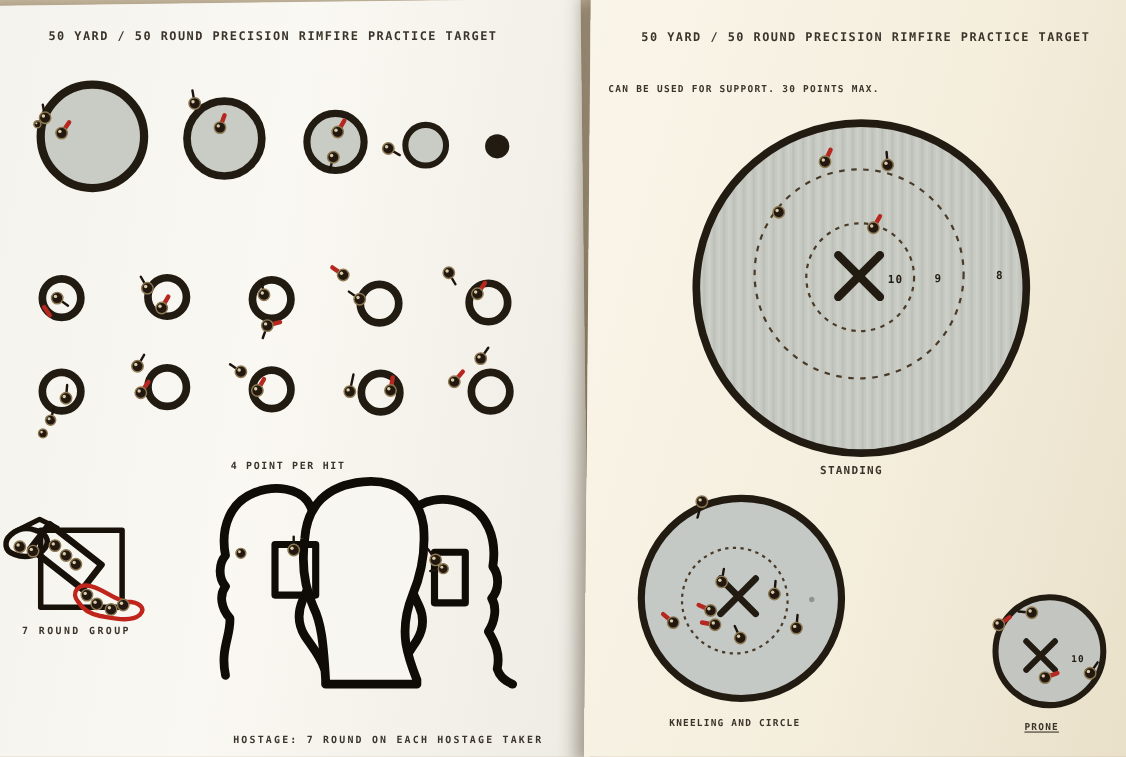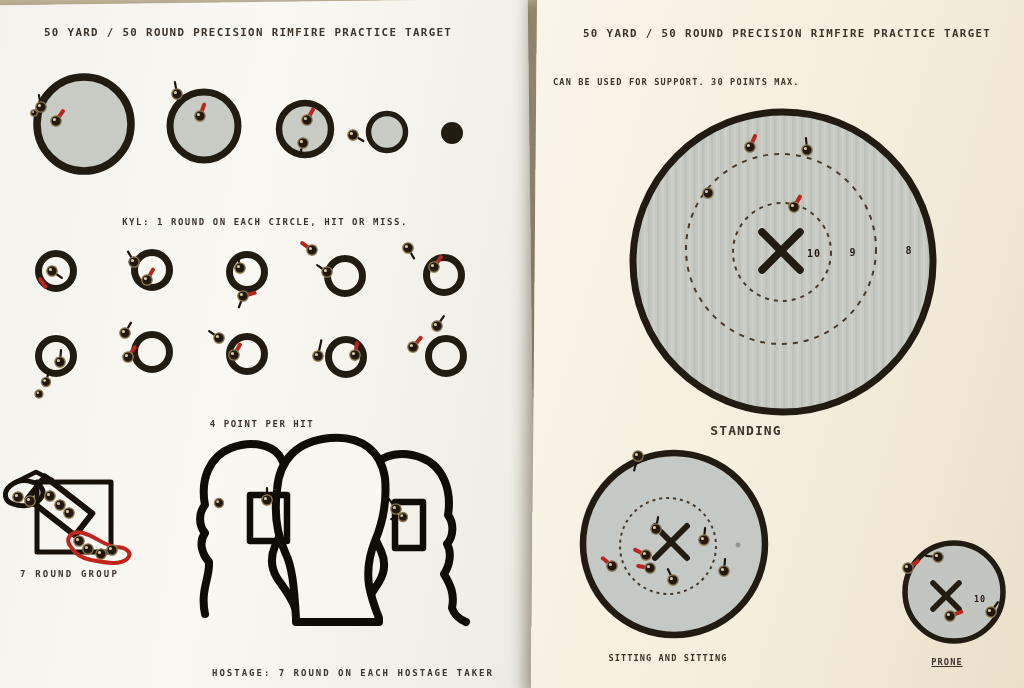--- a/index.html
+++ b/index.html
@@ -27,21 +27,21 @@
     position:absolute;z-index:3;color:#3b342b;font-weight:bold;white-space:pre;text-align:right;
   }
   .center{text-align:center;}
   #l-title{left:44px;top:26px;font-size:10.8px;letter-spacing:1.35px;}
   #kyl-text{left:65px;top:186px;width:400px;font-size:9px;letter-spacing:1.55px;line-height:14.5px;}
   #dot-text{left:62px;top:388px;width:400px;font-size:9px;letter-spacing:1.55px;line-height:14.5px;}
   #group-label{left:20px;top:569px;font-size:9px;letter-spacing:2.2px;}
   #hostage-text{left:212px;top:639px;font-size:9px;letter-spacing:2px;line-height:13.8px;}
   #r-title{left:583px;top:27px;font-size:10.8px;letter-spacing:1.35px;}
   #course-text{left:553px;top:49px;font-size:8.6px;letter-spacing:1.15px;line-height:13.5px;}
-  #standing-label{left:596px;top:423px;width:300px;font-size:13px;letter-spacing:1.1px;}
+  #standing-label{left:624px;top:423px;width:300px;font-size:10px;letter-spacing:1.1px;}
   #kneeling-label{left:568px;top:653px;width:200px;font-size:8.6px;letter-spacing:1.1px;}
   #prone-label{left:897px;top:657px;width:100px;font-size:8.6px;letter-spacing:1.1px;text-decoration:underline;}
 </style>
 </head>
 <body>
 
 <div id="paper-left" class="paper"></div>
 <div id="paper-right" class="paper"></div>
 
 <svg id="scene" width="1024" height="688">
@@ -381,31 +381,30 @@
     </g>
     <g transform="translate(991,612)">
       <line x1="0" y1="0" x2="6.882917236212554" y2="-9.829824531467901" stroke="#1c140c" stroke-width="2.2" stroke-linecap="round"></line>
       <circle r="5.2" fill="#221810" stroke="#8d7952" stroke-width="1.3"></circle>
       <circle cx="-1.56" cy="-1.56" r="1.56" fill="#d8cba6"></circle>
     </g>
   </svg>
 
 <div class="t" id="l-title">50 YARD / 50 ROUND PRECISION RIMFIRE PRACTICE TARGET</div>
 <div class="t center" id="kyl-text">
-  <div>KYL: 1 ROUND ON EACH CIRCLE, HIT OR MISS.</div>
 </div>
 <div class="t center" id="dot-text">
   <div>4 POINT PER HIT</div>
 </div>
 <div class="t" id="group-label">7 ROUND GROUP</div>
 <div class="t" id="hostage-text">
   <div>HOSTAGE: 7 ROUND ON EACH HOSTAGE TAKER</div>
   
   
 </div>
 
 <div class="t" id="r-title">50 YARD / 50 ROUND PRECISION RIMFIRE PRACTICE TARGET</div>
 <div class="t" id="course-text">
   <div>CAN BE USED FOR SUPPORT. 30 POINTS MAX.</div>
 </div>
 <div class="t center" id="standing-label">STANDING</div>
-<div class="t center" id="kneeling-label">SITTING AND SITTING</div>
+<div class="t center" id="kneeling-label">KNEELING AND CIRCLE</div>
 <div class="t center" id="prone-label">PRONE</div>
 
 </body></html>

